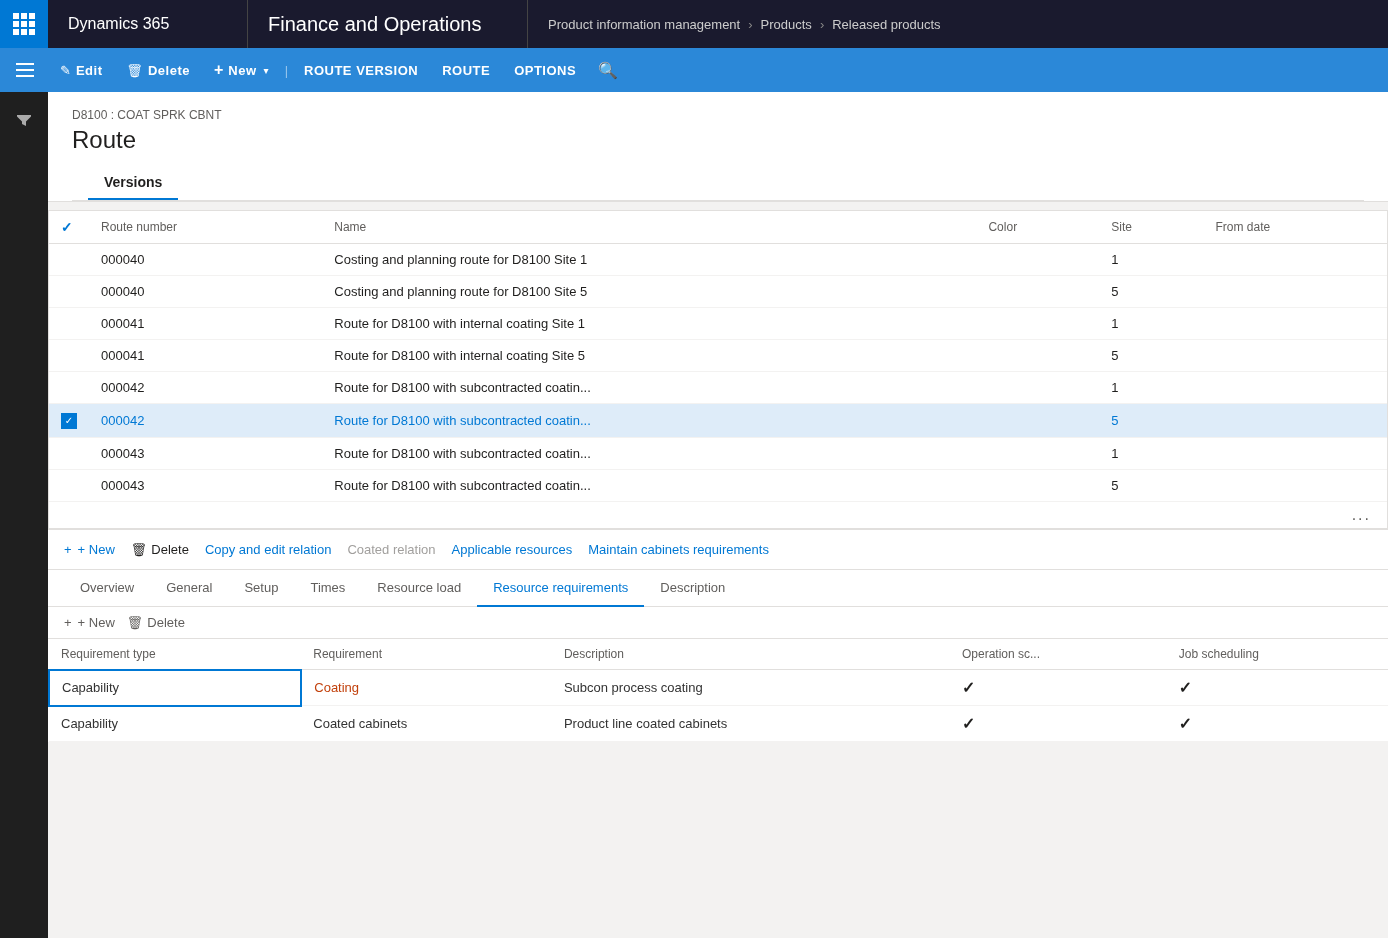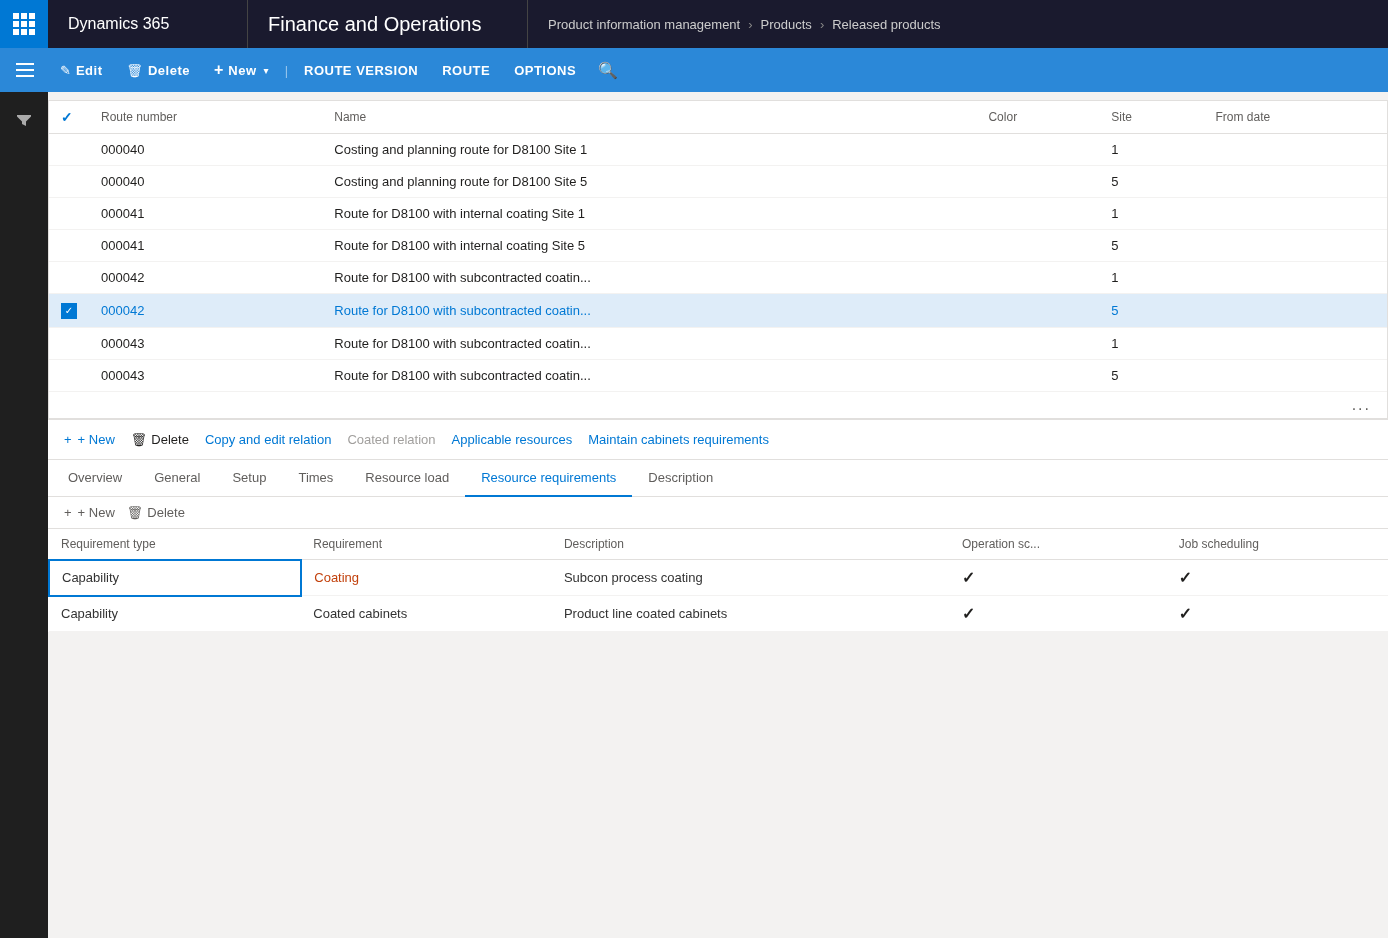--- a/index.html
+++ b/index.html
@@ -257,21 +257,21 @@
     }
     .toolbar-btn.disabled { color: #a19f9d; cursor: default; }
     .toolbar-btn-dark { color: #201f1e; }
 
     
     .sub-tabs {
       display: flex;
       gap: 0;
       background: white;
       border-bottom: 1px solid #e1dfdd;
-      padding: 0 4px;
+      padding: 0 16px;
     }
     .sub-tab {
       padding: 10px 16px;
       font-size: 13px;
       color: #605e5c;
       cursor: pointer;
       border-bottom: 2px solid transparent;
       margin-bottom: -1px;
     }
     .sub-tab.active {
@@ -396,20 +396,27 @@
   <div class="left-sidebar">
     <div class="sidebar-icon">
       <svg width="16" height="16" viewBox="0 0 16 16" fill="#aaa">
         <path d="M1 3h14v1.5l-5 5V14l-4-2V9.5L1 4.5V3z"></path>
       </svg>
     </div>
   </div>
 
   <div class="content-area">
 
+    <div class="page-header">
+      <div class="page-breadcrumb">D8100 : COAT SPRK CBNT</div>
+      <div class="page-title">Route</div>
+      <div class="versions-tab-bar">
+        <span class="versions-header">Versions</span>
+      </div>
+    </div>
 
     <div class="versions-section">
       <table class="data-table">
         <thead>
           <tr>
             <th class="th-check">
               <span class="checkmark">✓</span>
             </th>
             <th>Route number</th>
             <th>Name</th>

